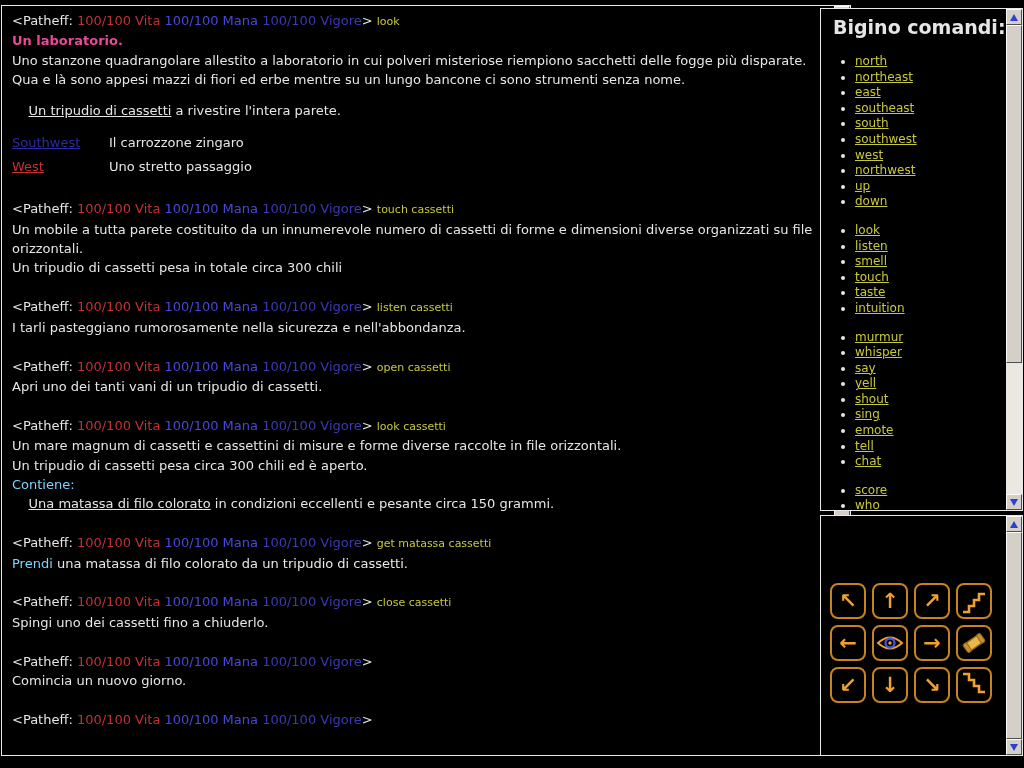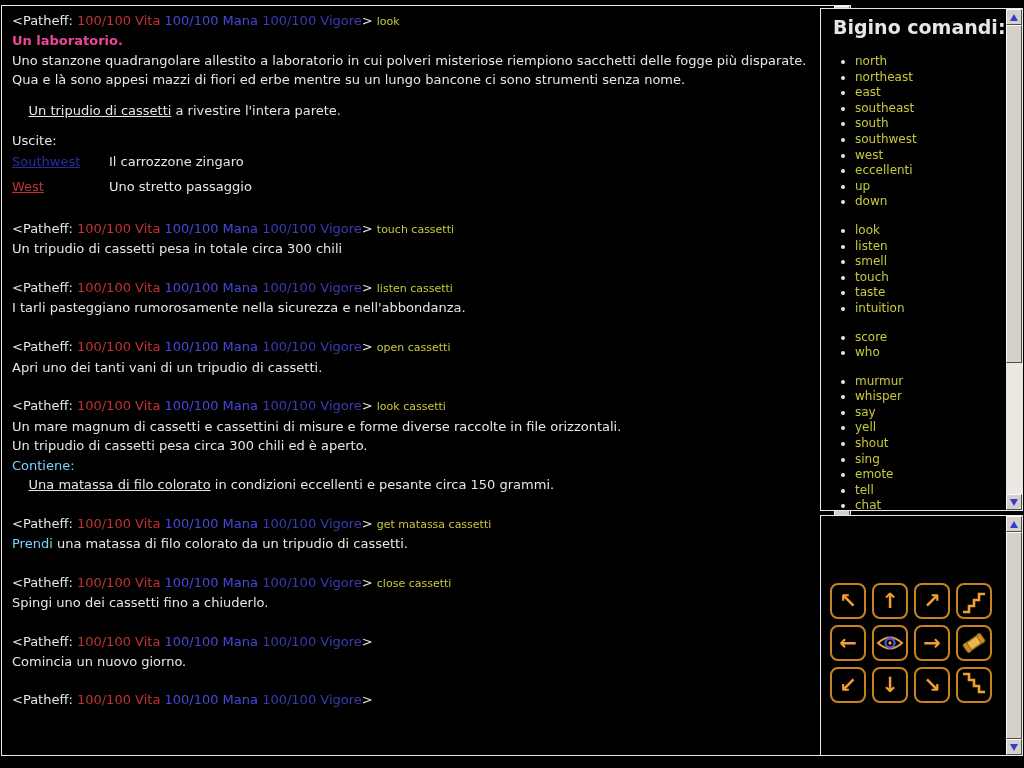--- a/index.html
+++ b/index.html
@@ -22,21 +22,21 @@
   .seg.link{color:#e6e6e6;text-decoration:underline;cursor:pointer}
   .seg.navy{color:#2b2ba2;text-decoration:underline;cursor:pointer}
   .seg.redlink{color:#c23232;text-decoration:underline;cursor:pointer}
   .seg.exitname{display:inline-block;min-width:97px}
 
   #cmds-panel{left:820px;top:8px;width:203px;height:503px;}
   #cmds-content{position:absolute;left:0;top:0;right:16px;bottom:0;padding:7px 0 0 12px;overflow:hidden;}
   .panel-title{font-size:19px;font-weight:bold;color:#e6e6e6;margin-bottom:16px;}
   ul.cmd-group{list-style:disc;margin:0 0 13px 22px;padding:0;color:#e6e6e6;}
   li.cmd-item{font-size:12px;line-height:15.6px;}
-  a.cmd-link{color:#c8c83c;cursor:pointer;margin-top:6px;}
+  a.cmd-link{color:#c8c83c;text-decoration:underline;cursor:pointer;margin-top:6px;}
 
   #nav-panel{left:820px;top:515px;width:203px;height:241px;}
   #nav-grid{position:absolute;left:9px;top:67px;display:grid;
             grid-template-columns:repeat(4,36px);grid-auto-rows:36px;gap:6px;}
   .nav-btn{background:#000;border:2px solid #c8831e;border-radius:8px;color:#f0a030;
            display:flex;align-items:center;justify-content:center;cursor:pointer;box-sizing:border-box;}
   .glyph{font-size:21px;font-weight:bold;line-height:1;}
   .icon-wrap{display:flex;align-items:center;justify-content:center;}
 
   .sbar{position:absolute;right:0;top:0;width:16px;background:#ebe8e2;}
@@ -60,25 +60,25 @@
 <body>
 
 <div id="main-panel" class="panel">
   <div id="log">
       <div class="line"><span class="seg txt">&lt;Patheff: </span><span class="seg vita">100/100 Vita</span> <span class="seg mana">100/100 Mana</span> <span class="seg vig">100/100 Vigore</span><span class="seg txt">&gt; </span><span class="seg cmd">look</span></div>
       <div class="line"><span class="seg title">Un laboratorio.</span></div>
       <div class="line"><span class="seg txt">Uno stanzone quadrangolare allestito a laboratorio in cui polveri misteriose riempiono sacchetti delle fogge più disparate. Qua e là sono appesi mazzi di fiori ed erbe mentre su un lungo bancone ci sono strumenti senza nome.</span></div>
       <div class="gap"></div>
       <div class="line"><span class="seg txt">    </span><span class="seg link">Un tripudio di cassetti</span><span class="seg txt"> a rivestire l'intera parete.</span></div>
       <div class="gap"></div>
-      <div class="line"><span class="seg txt">Uscite:</span></div>
       <div class="line exitline"><span class="seg exitname navy">Southwest</span><span class="seg txt">Il carrozzone zingaro</span></div>
       <div class="line exitline"><span class="seg exitname redlink">West</span><span class="seg txt">Uno stretto passaggio</span></div>
       <div class="line">&nbsp;</div>
       <div class="line"><span class="seg txt">&lt;Patheff: </span><span class="seg vita">100/100 Vita</span> <span class="seg mana">100/100 Mana</span> <span class="seg vig">100/100 Vigore</span><span class="seg txt">&gt; </span><span class="seg cmd">touch cassetti</span></div>
+      <div class="line"><span class="seg txt">Un mobile a tutta parete costituito da un innumerevole numero di cassetti di forme e dimensioni diverse organizzati su file orizzontali.</span></div>
       <div class="line"><span class="seg txt">Un tripudio di cassetti pesa in totale circa 300 chili</span></div>
       <div class="line">&nbsp;</div>
       <div class="line"><span class="seg txt">&lt;Patheff: </span><span class="seg vita">100/100 Vita</span> <span class="seg mana">100/100 Mana</span> <span class="seg vig">100/100 Vigore</span><span class="seg txt">&gt; </span><span class="seg cmd">listen cassetti</span></div>
       <div class="line"><span class="seg txt">I tarli pasteggiano rumorosamente nella sicurezza e nell'abbondanza.</span></div>
       <div class="line">&nbsp;</div>
       <div class="line"><span class="seg txt">&lt;Patheff: </span><span class="seg vita">100/100 Vita</span> <span class="seg mana">100/100 Mana</span> <span class="seg vig">100/100 Vigore</span><span class="seg txt">&gt; </span><span class="seg cmd">open cassetti</span></div>
       <div class="line"><span class="seg txt">Apri uno dei tanti vani di un tripudio di cassetti.</span></div>
       <div class="line">&nbsp;</div>
       <div class="line"><span class="seg txt">&lt;Patheff: </span><span class="seg vita">100/100 Vita</span> <span class="seg mana">100/100 Mana</span> <span class="seg vig">100/100 Vigore</span><span class="seg txt">&gt; </span><span class="seg cmd">look cassetti</span></div>
       <div class="line"><span class="seg txt">Un mare magnum di cassetti e cassettini di misure e forme diverse raccolte in file orizzontali.</span></div>
@@ -113,47 +113,47 @@
     <div class="panel-title">Bigino comandi:</div>
     <div id="cmd-groups">
         <ul class="cmd-group">
           <li class="cmd-item"><a class="cmd-link">north</a></li>
           <li class="cmd-item"><a class="cmd-link">northeast</a></li>
           <li class="cmd-item"><a class="cmd-link">east</a></li>
           <li class="cmd-item"><a class="cmd-link">southeast</a></li>
           <li class="cmd-item"><a class="cmd-link">south</a></li>
           <li class="cmd-item"><a class="cmd-link">southwest</a></li>
           <li class="cmd-item"><a class="cmd-link">west</a></li>
-          <li class="cmd-item"><a class="cmd-link">eccellenti</a></li>
+          <li class="cmd-item"><a class="cmd-link">northwest</a></li>
           <li class="cmd-item"><a class="cmd-link">up</a></li>
           <li class="cmd-item"><a class="cmd-link">down</a></li>
         </ul>
         <ul class="cmd-group">
           <li class="cmd-item"><a class="cmd-link">look</a></li>
           <li class="cmd-item"><a class="cmd-link">listen</a></li>
           <li class="cmd-item"><a class="cmd-link">smell</a></li>
           <li class="cmd-item"><a class="cmd-link">touch</a></li>
           <li class="cmd-item"><a class="cmd-link">taste</a></li>
           <li class="cmd-item"><a class="cmd-link">intuition</a></li>
-        </ul>
-        <ul class="cmd-group">
-          <li class="cmd-item"><a class="cmd-link">score</a></li>
-          <li class="cmd-item"><a class="cmd-link">who</a></li>
         </ul>
         <ul class="cmd-group">
           <li class="cmd-item"><a class="cmd-link">murmur</a></li>
           <li class="cmd-item"><a class="cmd-link">whisper</a></li>
           <li class="cmd-item"><a class="cmd-link">say</a></li>
           <li class="cmd-item"><a class="cmd-link">yell</a></li>
           <li class="cmd-item"><a class="cmd-link">shout</a></li>
           <li class="cmd-item"><a class="cmd-link">sing</a></li>
           <li class="cmd-item"><a class="cmd-link">emote</a></li>
           <li class="cmd-item"><a class="cmd-link">tell</a></li>
           <li class="cmd-item"><a class="cmd-link">chat</a></li>
         </ul>
+        <ul class="cmd-group">
+          <li class="cmd-item"><a class="cmd-link">score</a></li>
+          <li class="cmd-item"><a class="cmd-link">who</a></li>
+        </ul>
       </div>
   </div>
   <div class="sbar" id="sb-cmds">
     <div class="sb-btn sb-top">
       <div class="tri up"></div>
     </div>
     <div class="sb-thumb" id="thumb-cmds"></div>
     <div class="sb-btn sb-bottom">
       <div class="tri down"></div>
     </div>

